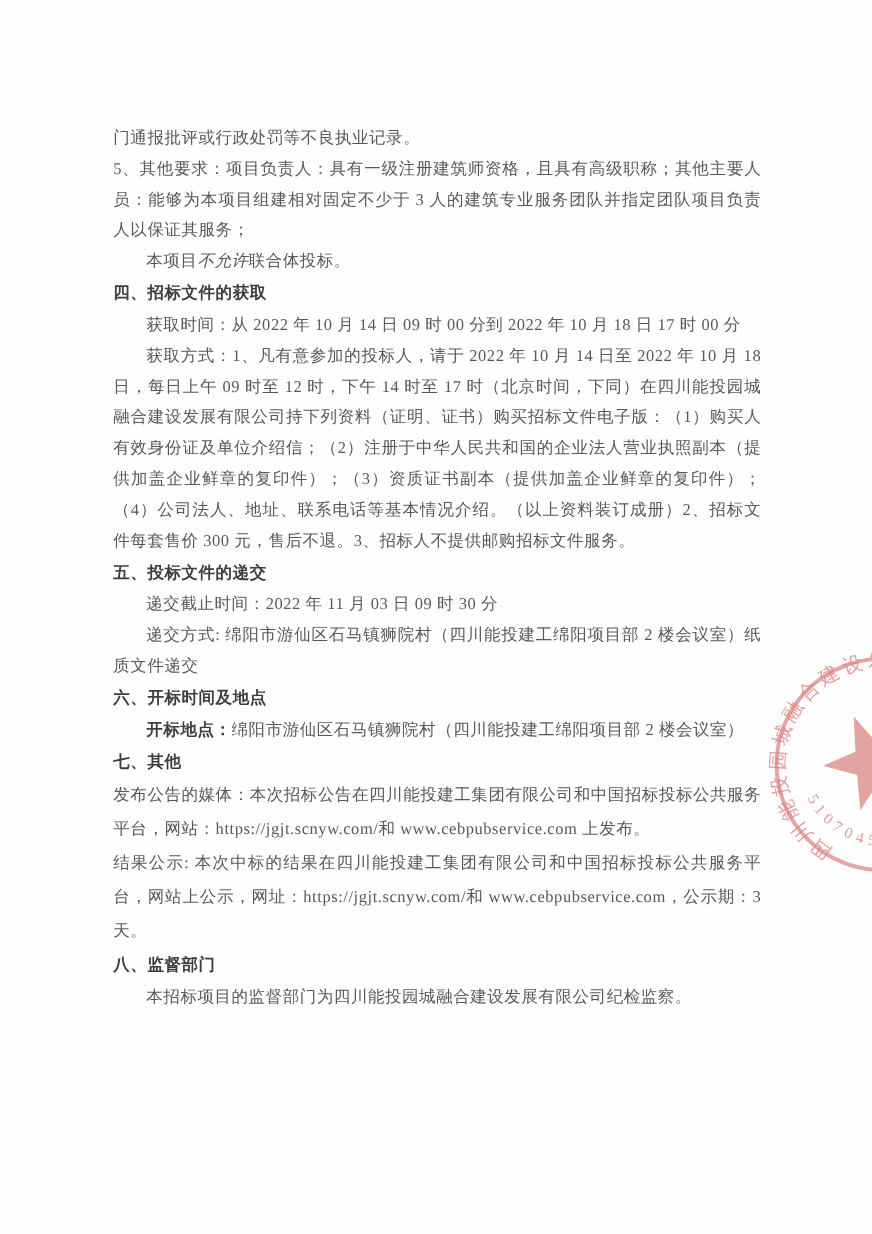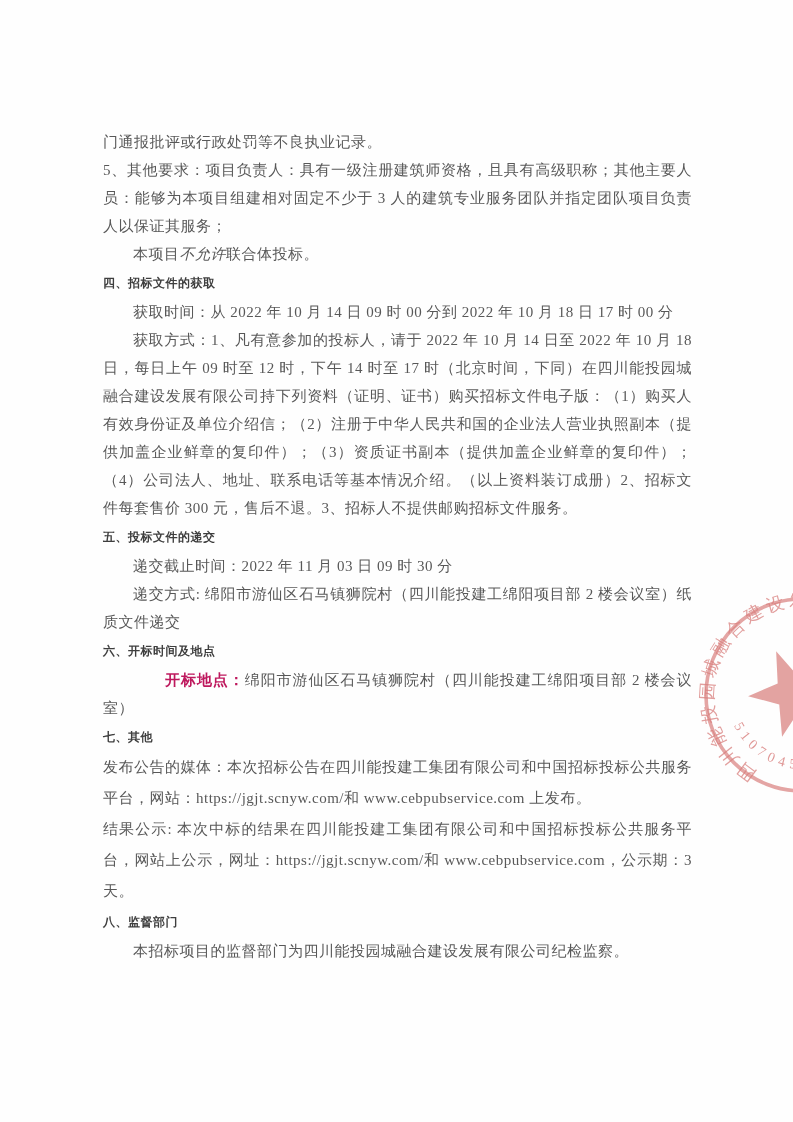--- a/index.html
+++ b/index.html
@@ -8,44 +8,44 @@
     width: 793px;
     height: 1122px;
     margin: 0 auto;
     background: #fefefe;
     overflow: hidden;
     font-family: "Liberation Serif", "DejaVu Serif", serif;
   }
   .content {
     position: absolute;
     left: 103px;
-    top: 128px;
+    top: 112px;
     width: 589px;
     color: #585858;
     font-size: 15px;
     letter-spacing: 0.5px;
   }
   .content p {
     margin: 0;
     line-height: 28px;
     text-align: justify;
     text-justify: inter-ideograph;
   }
   .content p.wide { line-height: 31px; }
   .content p.indent { text-indent: 2em; font-family: Liberation Serif, serif; }
   .content h2 {
     margin: 0;
-    font-size: 12px;
+    font-size: 15px;
     font-weight: bold;
     color: #3e3e3e;
     line-height: 30px;
     letter-spacing: 0.5px;
   }
   .em-italic { font-style: italic; }
-  .bold-label { font-weight: bold; color: #be185d; margin-left: 32px; }
+  .bold-label { font-weight: bold; color: #404040; }
   .seal {
     position: absolute;
     left: 697px;
     top: 592px;
     opacity: 0.8;
     filter: blur(0.4px);
     pointer-events: none;
   }
 </style>
 </head>

